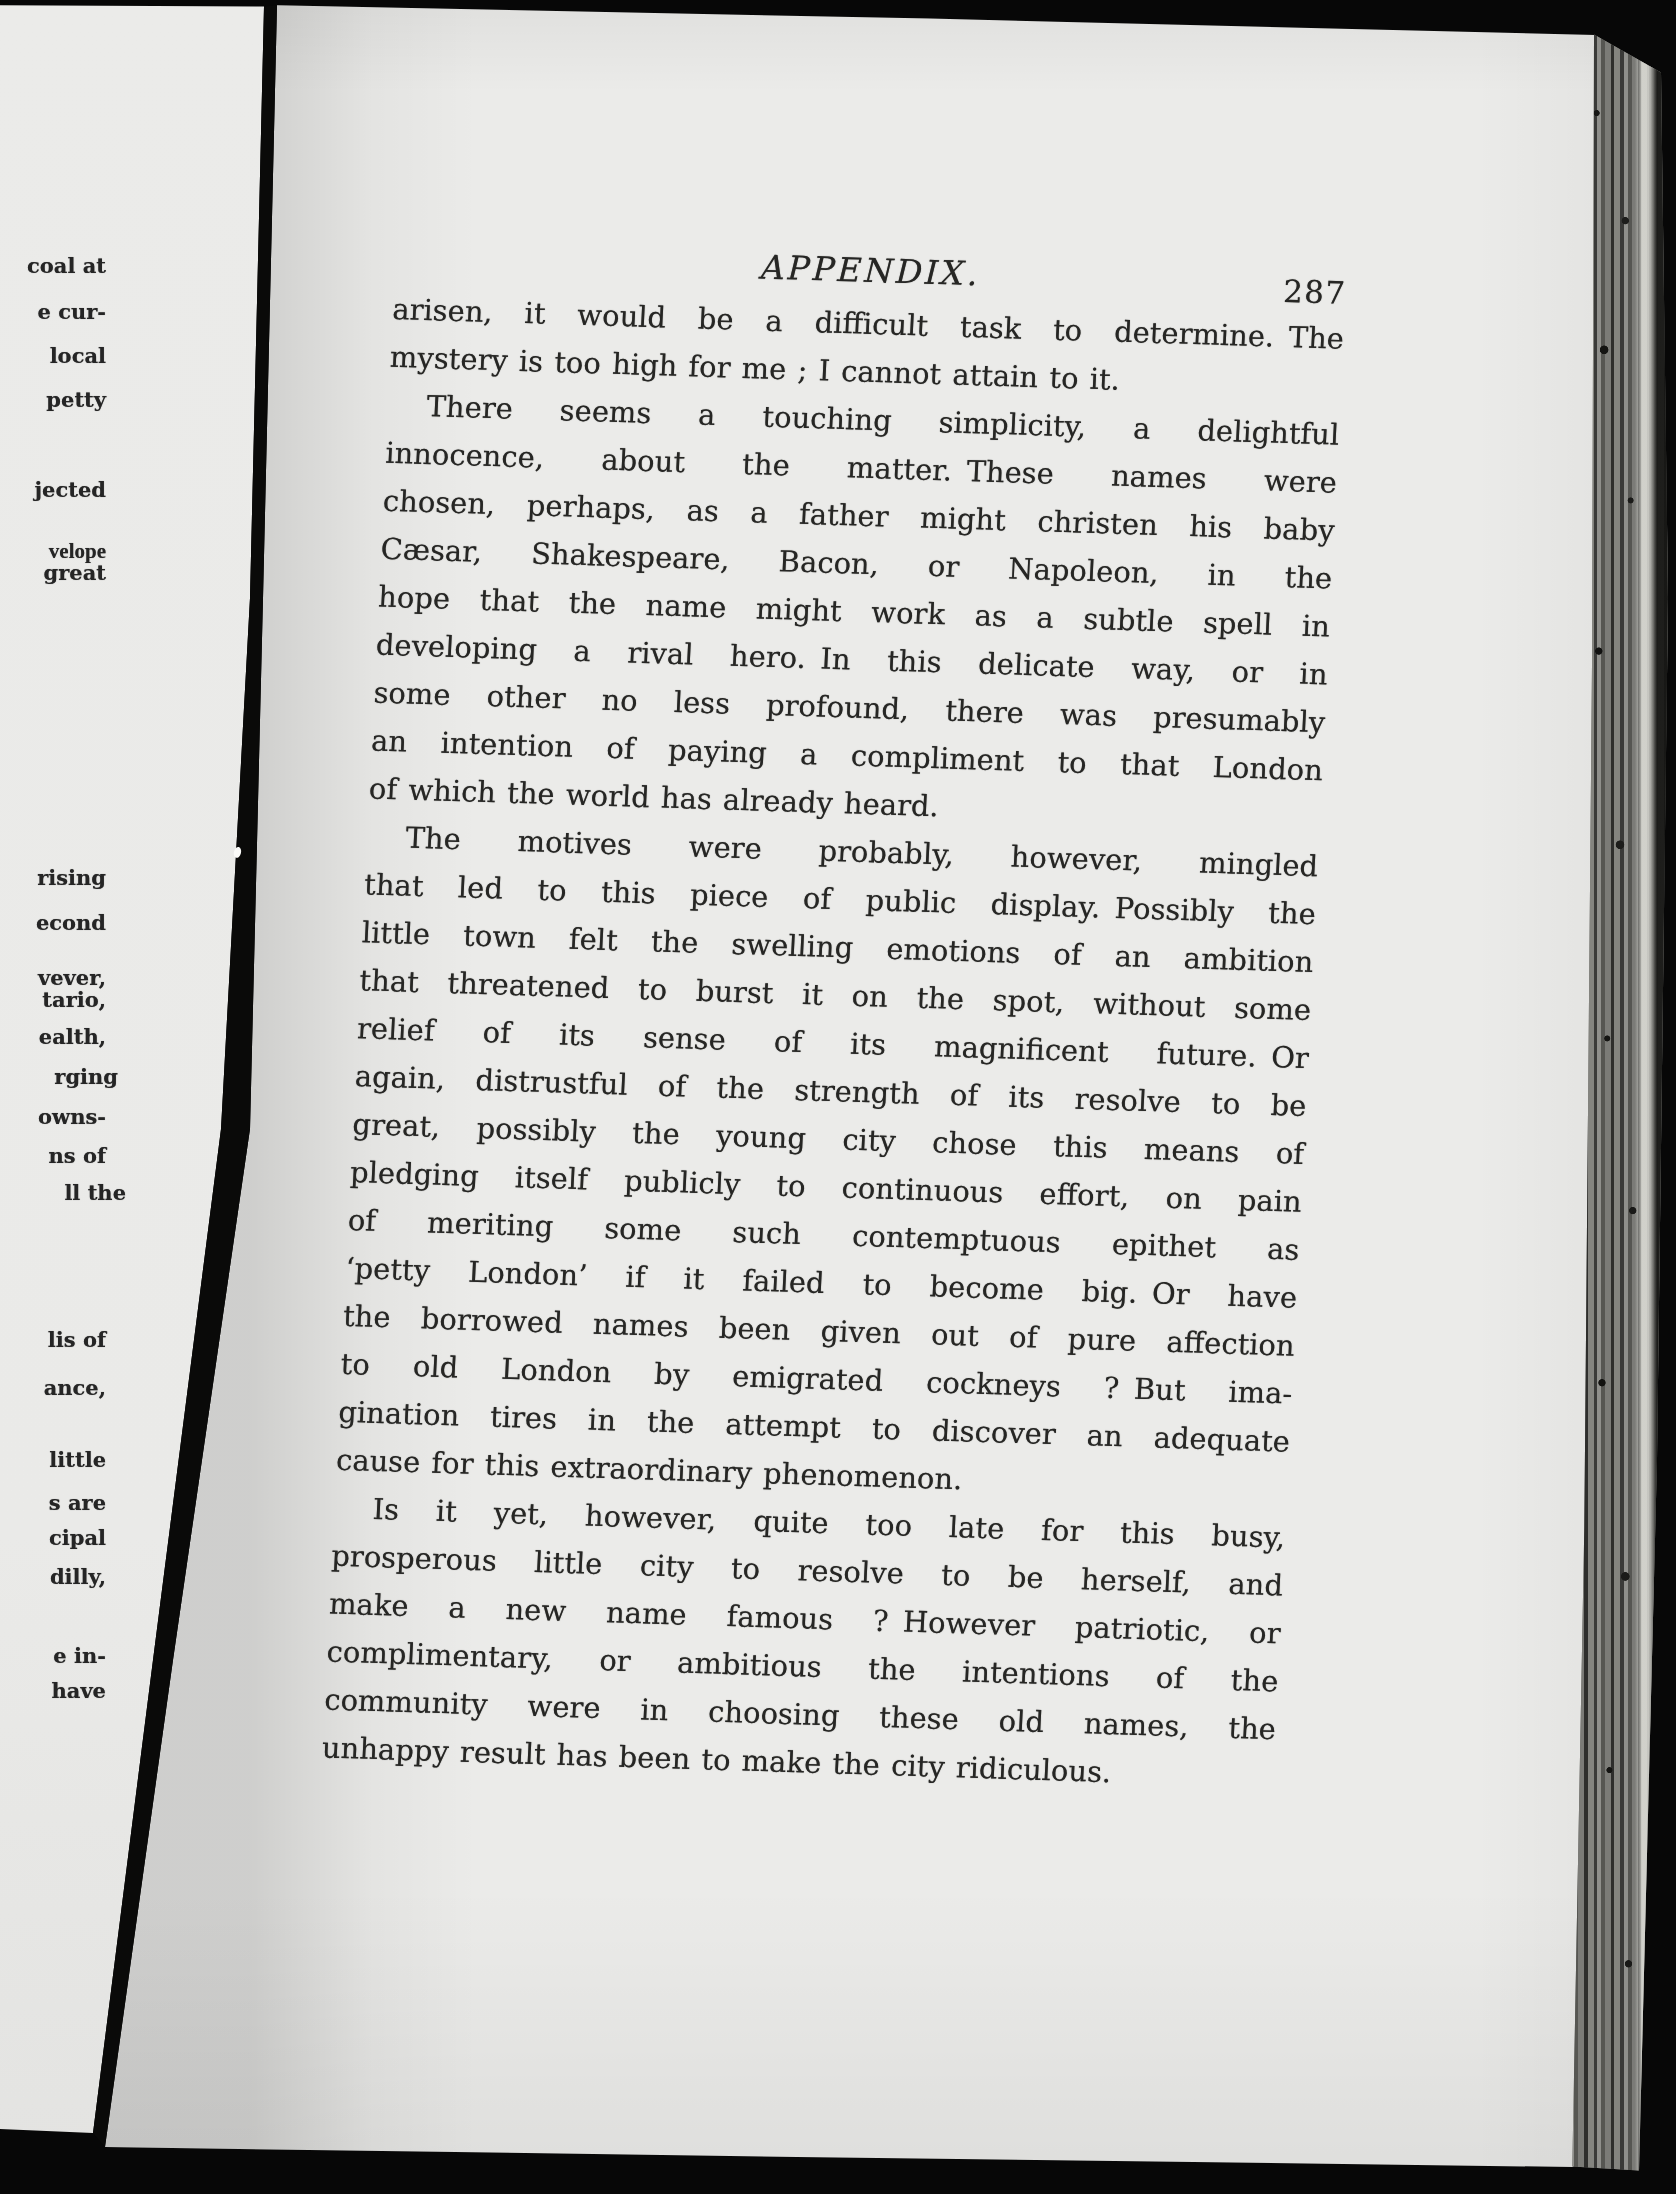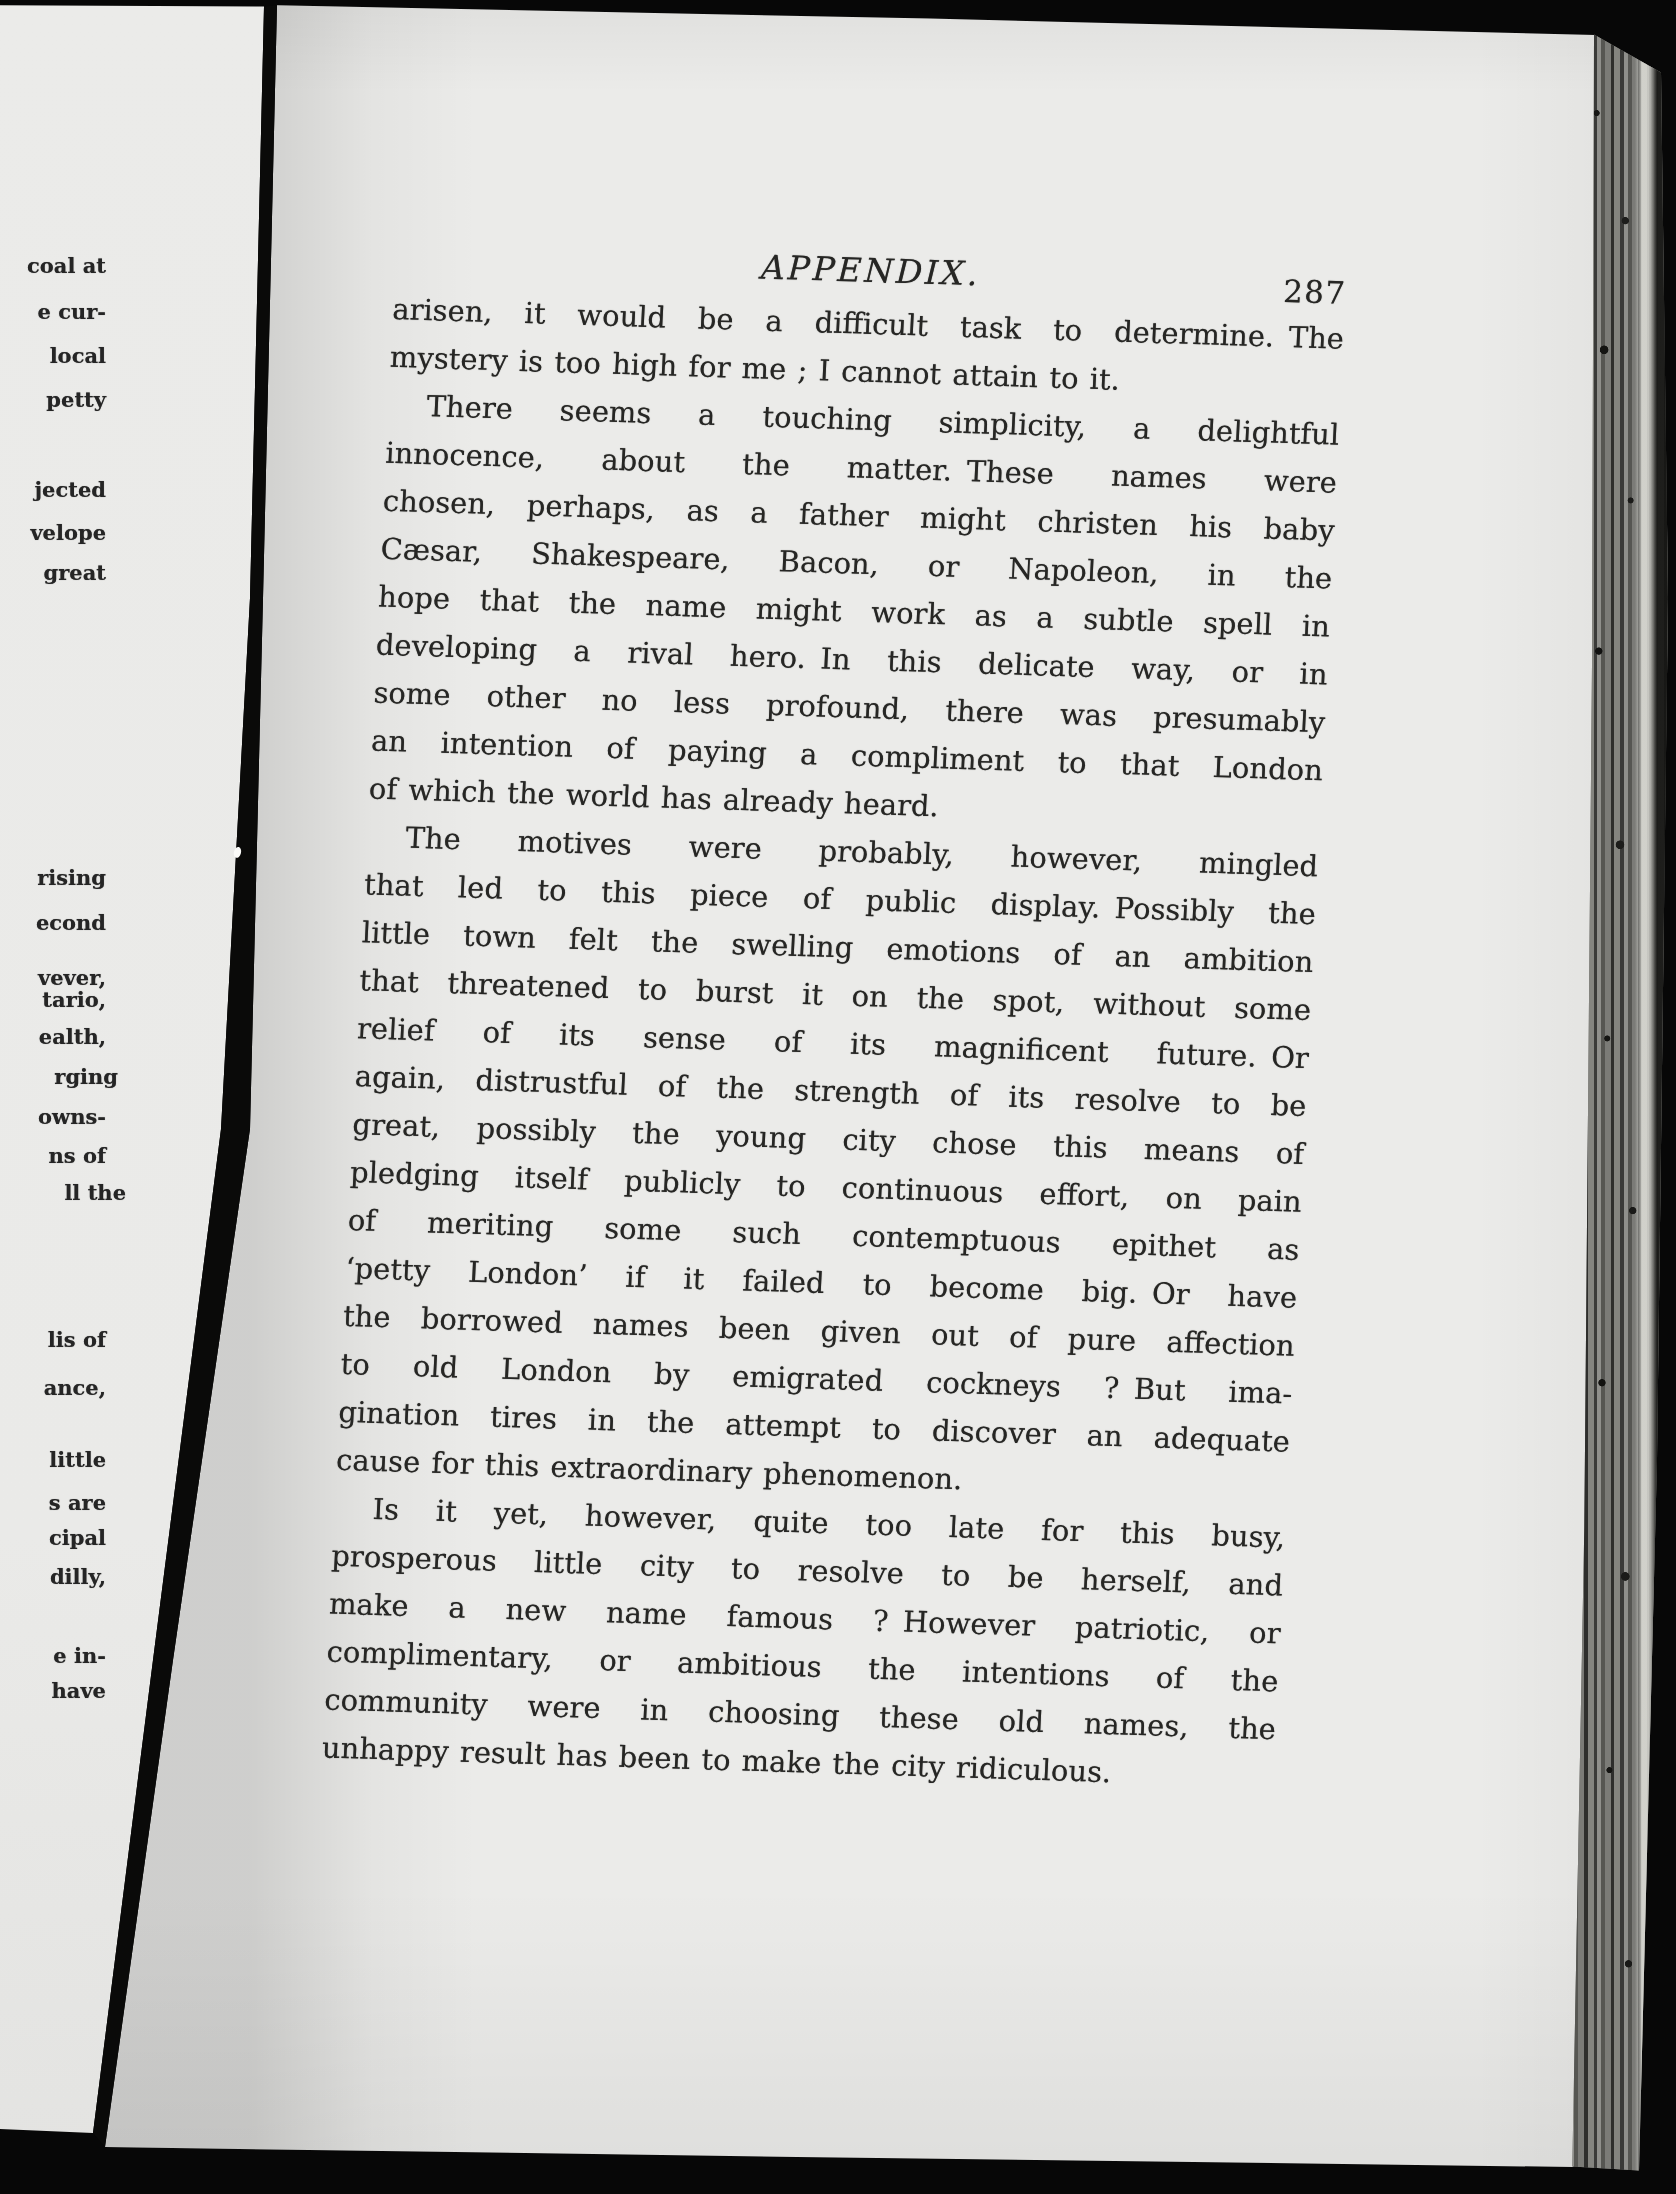--- a/index.html
+++ b/index.html
@@ -95,21 +95,21 @@
 
 <div class="scan">
 
   <div class="left-page">
 
   <div class="lfrag" style="top: 246px;">coal at</div>
       <div class="lfrag" style="top: 292px;">e cur-</div>
       <div class="lfrag" style="top: 336px;">local</div>
       <div class="lfrag" style="top: 380px;">petty</div>
       <div class="lfrag" style="top: 470px;">jected</div>
-      <div class="lfrag" style="top: 513px;">velope</div>
+      <div class="lfrag" style="top: 532px; font-family: Liberation Serif, serif;">velope</div>
       <div class="lfrag" style="top: 553px;">great</div>
       <div class="lfrag" style="top: 858px;">rising</div>
       <div class="lfrag" style="top: 903px;">econd</div>
       <div class="lfrag" style="top: 942px; margin-top: 16px;">vever,</div>
       <div class="lfrag" style="top: 980px;">tario,</div>
       <div class="lfrag" style="top: 1017px;">ealth,</div>
       <div class="lfrag" style="top: 1057px; margin-left: 12px;">rging</div>
       <div class="lfrag" style="top: 1097px;">owns-</div>
       <div class="lfrag" style="top: 1136px;">ns of</div>
       <div class="lfrag" style="top: 1173px; margin-left: 20px;">ll the</div>

